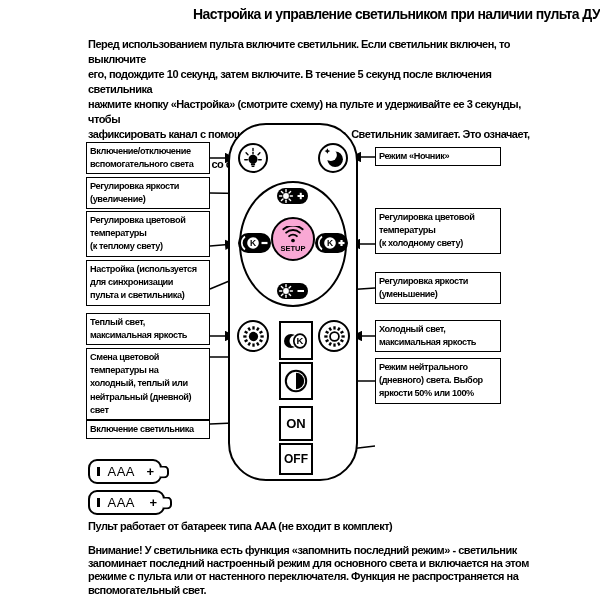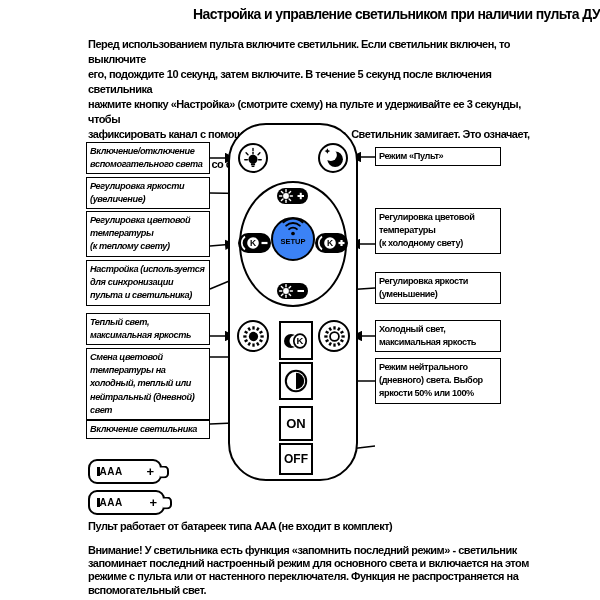--- a/index.html
+++ b/index.html
@@ -19,21 +19,21 @@
   }
   .intro { top:37px; }
   .battery-note { top:520px; line-height:12px; }
   .warning { top:544px; line-height:13.2px; }
 
   .callout {
     position:absolute; border:1.6px solid #000; background:#fff;
     font-size:9.2px; font-weight:bold; letter-spacing:-0.4px;
     line-height:13.2px; padding:2px 3px; white-space:pre-line;
   }
-  .cl { left:86px; width:124px;font-style:italic; }
+  .cl { left:86px; width:124px; }
   .cr { left:375px; width:126px; }
 
   .arrows { position:absolute; left:0; top:0; pointer-events:none; }
 
   .remote {
     position:absolute; left:228px; top:123px; width:130px; height:358px;
     border:2.5px solid #000; border-radius:38px; background:#fff;
   }
   .circle-btn {
     position:absolute; border:2px solid #000; border-radius:50%; background:#fff;
@@ -42,40 +42,40 @@
   .ellipse-ring {
     position:absolute; left:239px; top:181px; width:108px; height:126px;
     border:2px solid #000; border-radius:50%; background:#fff;
   }
   .pill {
     position:absolute; background:#000; border-radius:10px;
     display:flex; align-items:center; justify-content:center;
   }
   .setup-btn {
     position:absolute; left:271px; top:217px; width:44px; height:44px;
-    border:2px solid #000; border-radius:50%; background:#3b82f6;
-    display:flex; flex-direction:column; align-items:center; justify-content:flex-start;
+    border:2px solid #000; border-radius:50%; background:#f9a8d4;
+    display:flex; flex-direction:column; align-items:center; justify-content:center;
   }
   .setup-label { font-size:7.5px; font-weight:bold; margin-top:1px; }
   .cell {
     position:absolute; left:279px; width:34px; border:2px solid #000; background:#fff;
     display:flex; align-items:center; justify-content:center;
     font-weight:bold;
   }
   .battery {
     position:absolute; border:2.5px solid #000; border-radius:9px; background:#fff;
     display:flex; align-items:center;
   }
   .battery .nub {
     position:absolute; right:-9px; top:50%; transform:translateY(-50%);
     width:9px; height:13px; background:#fff;
     border:2.5px solid #000; border-left:none; border-radius:0 5px 5px 0;
   }
   .battery .minus-bar { width:2.5px; height:9px; background:#000; margin-left:7px; }
-  .battery .aaa { font-size:10px; font-weight:bold; margin-left:0; letter-spacing:0.5px; }
+  .battery .aaa { font-size:13px; font-weight:normal; margin-left:8px; letter-spacing:0.5px; }
   .battery .plus { position:absolute; right:6px; font-size:13px; font-weight:bold; }
 </style>
 </head>
 <body>
 
 <div class="page">
 
   <div class="title">Настройка и управление светильником при наличии пульта ДУ</div>
   <div class="bodytext intro">Перед использованием пульта включите светильник. Если светильник включен, то выключите
 его, подождите 10 секунд, затем включите. В течение 5 секунд после включения светильника
@@ -118,21 +118,21 @@
 пульта и светильника)</div>
   <div class="callout cl" style="top:313px">Теплый свет,
 максимальная яркость</div>
   <div class="callout cl" style="top:348px">Смена цветовой
 температуры на
 холодный, теплый или
 нейтральный (дневной)
 свет</div>
   <div class="callout cl" style="top:420px">Включение светильника</div>
 
-  <div class="callout cr" style="top:147px">Режим «Пульт»</div>
+  <div class="callout cr" style="top:147px">Режим «Ночник»</div>
   <div class="callout cr" style="top:208px">Регулировка цветовой
 температуры
 (к холодному свету)</div>
   <div class="callout cr" style="top:272px">Регулировка яркости
 (уменьшение)</div>
   <div class="callout cr" style="top:320px">Холодный свет,
 максимальная яркость</div>
   <div class="callout cr" style="top:358px">Режим нейтрального
 (дневного) света. Выбор
 яркости 50% или 100%</div>

